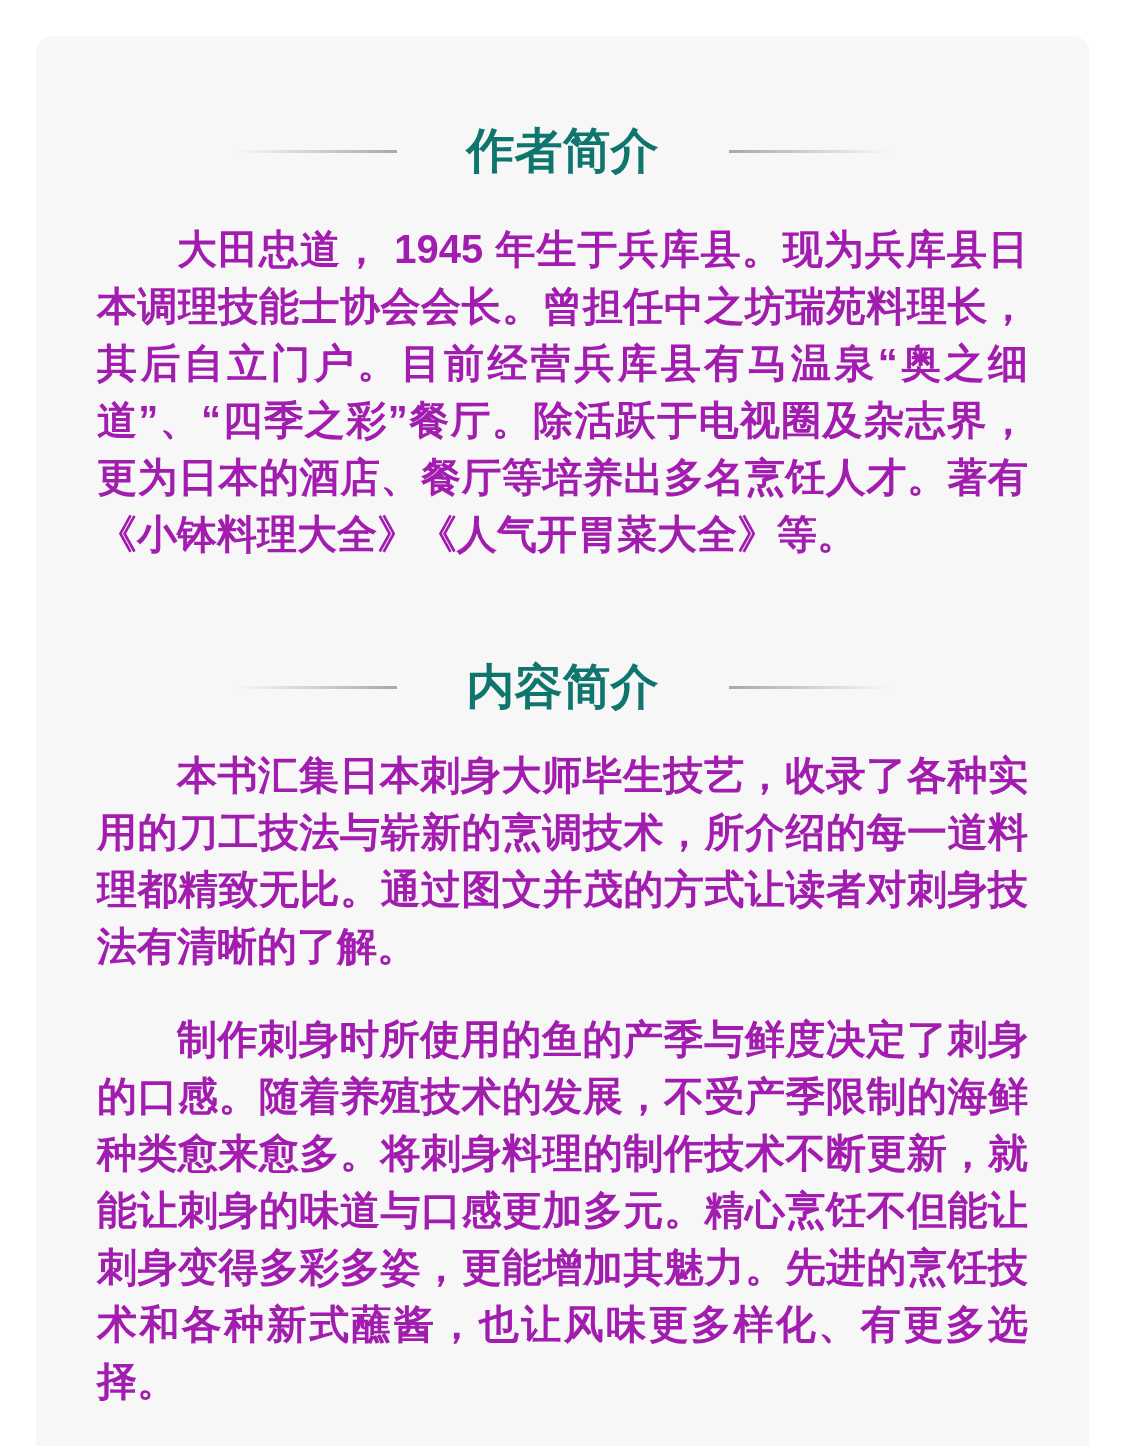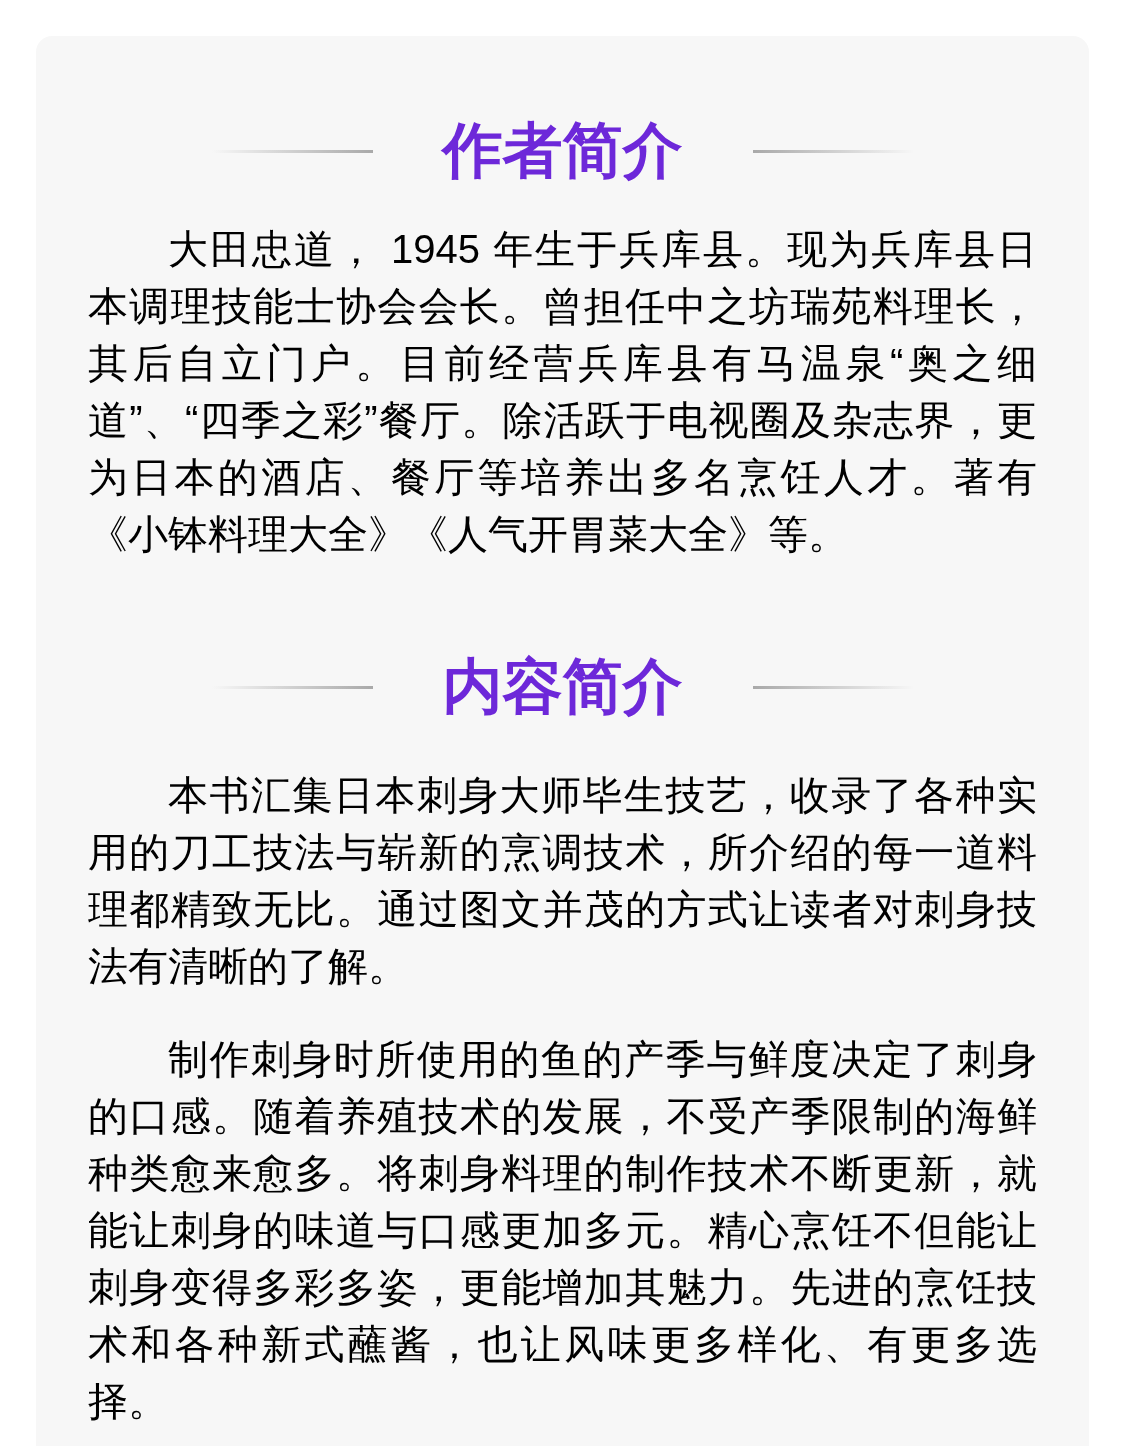--- a/index.html
+++ b/index.html
@@ -26,47 +26,48 @@
     border-radius: 16px;
     padding: 91px 44px 0 44px;
   }
   .section-heading {
     display: flex;
     align-items: center;
     justify-content: center;
     column-gap: 70px;
   }
   .heading-text {
-    font-size: 60px;
+    font-size: 48px;
     line-height: 48px;
     font-weight: 700;
-    color: #6d28d9;
+    color: #0f766e;
     white-space: nowrap;
   }
   .divider {
     width: 161px;
     height: 3px;
     flex: 0 0 auto;
   }
   .divider-left {
     background: linear-gradient(to right, rgba(169,169,169,0), #a9a9a9);
   }
   .divider-right {
     background: linear-gradient(to right, #a9a9a9, rgba(169,169,169,0));
   }
   .author-heading { margin: 0 0 46px 0; }
-  .content-heading { margin: 100px 0 56px 0; }
+  .content-heading { margin: 100px 0 36px 0; }
   .body-paragraph {
-    margin: 8px;
+    margin: 17px;
     font-size: 40px;
     line-height: 57px;
-    color: #000000;
+    color: #a21caf;
     text-align: justify;
     text-indent: 2em;
     letter-spacing: 0;
+    font-weight: bold;
   }
   .body-paragraph + .body-paragraph { margin-top: 36px; }
 </style>
 </head>
 <body>
 
 <div class="viewport">
   <div class="card">
 
     <section>

